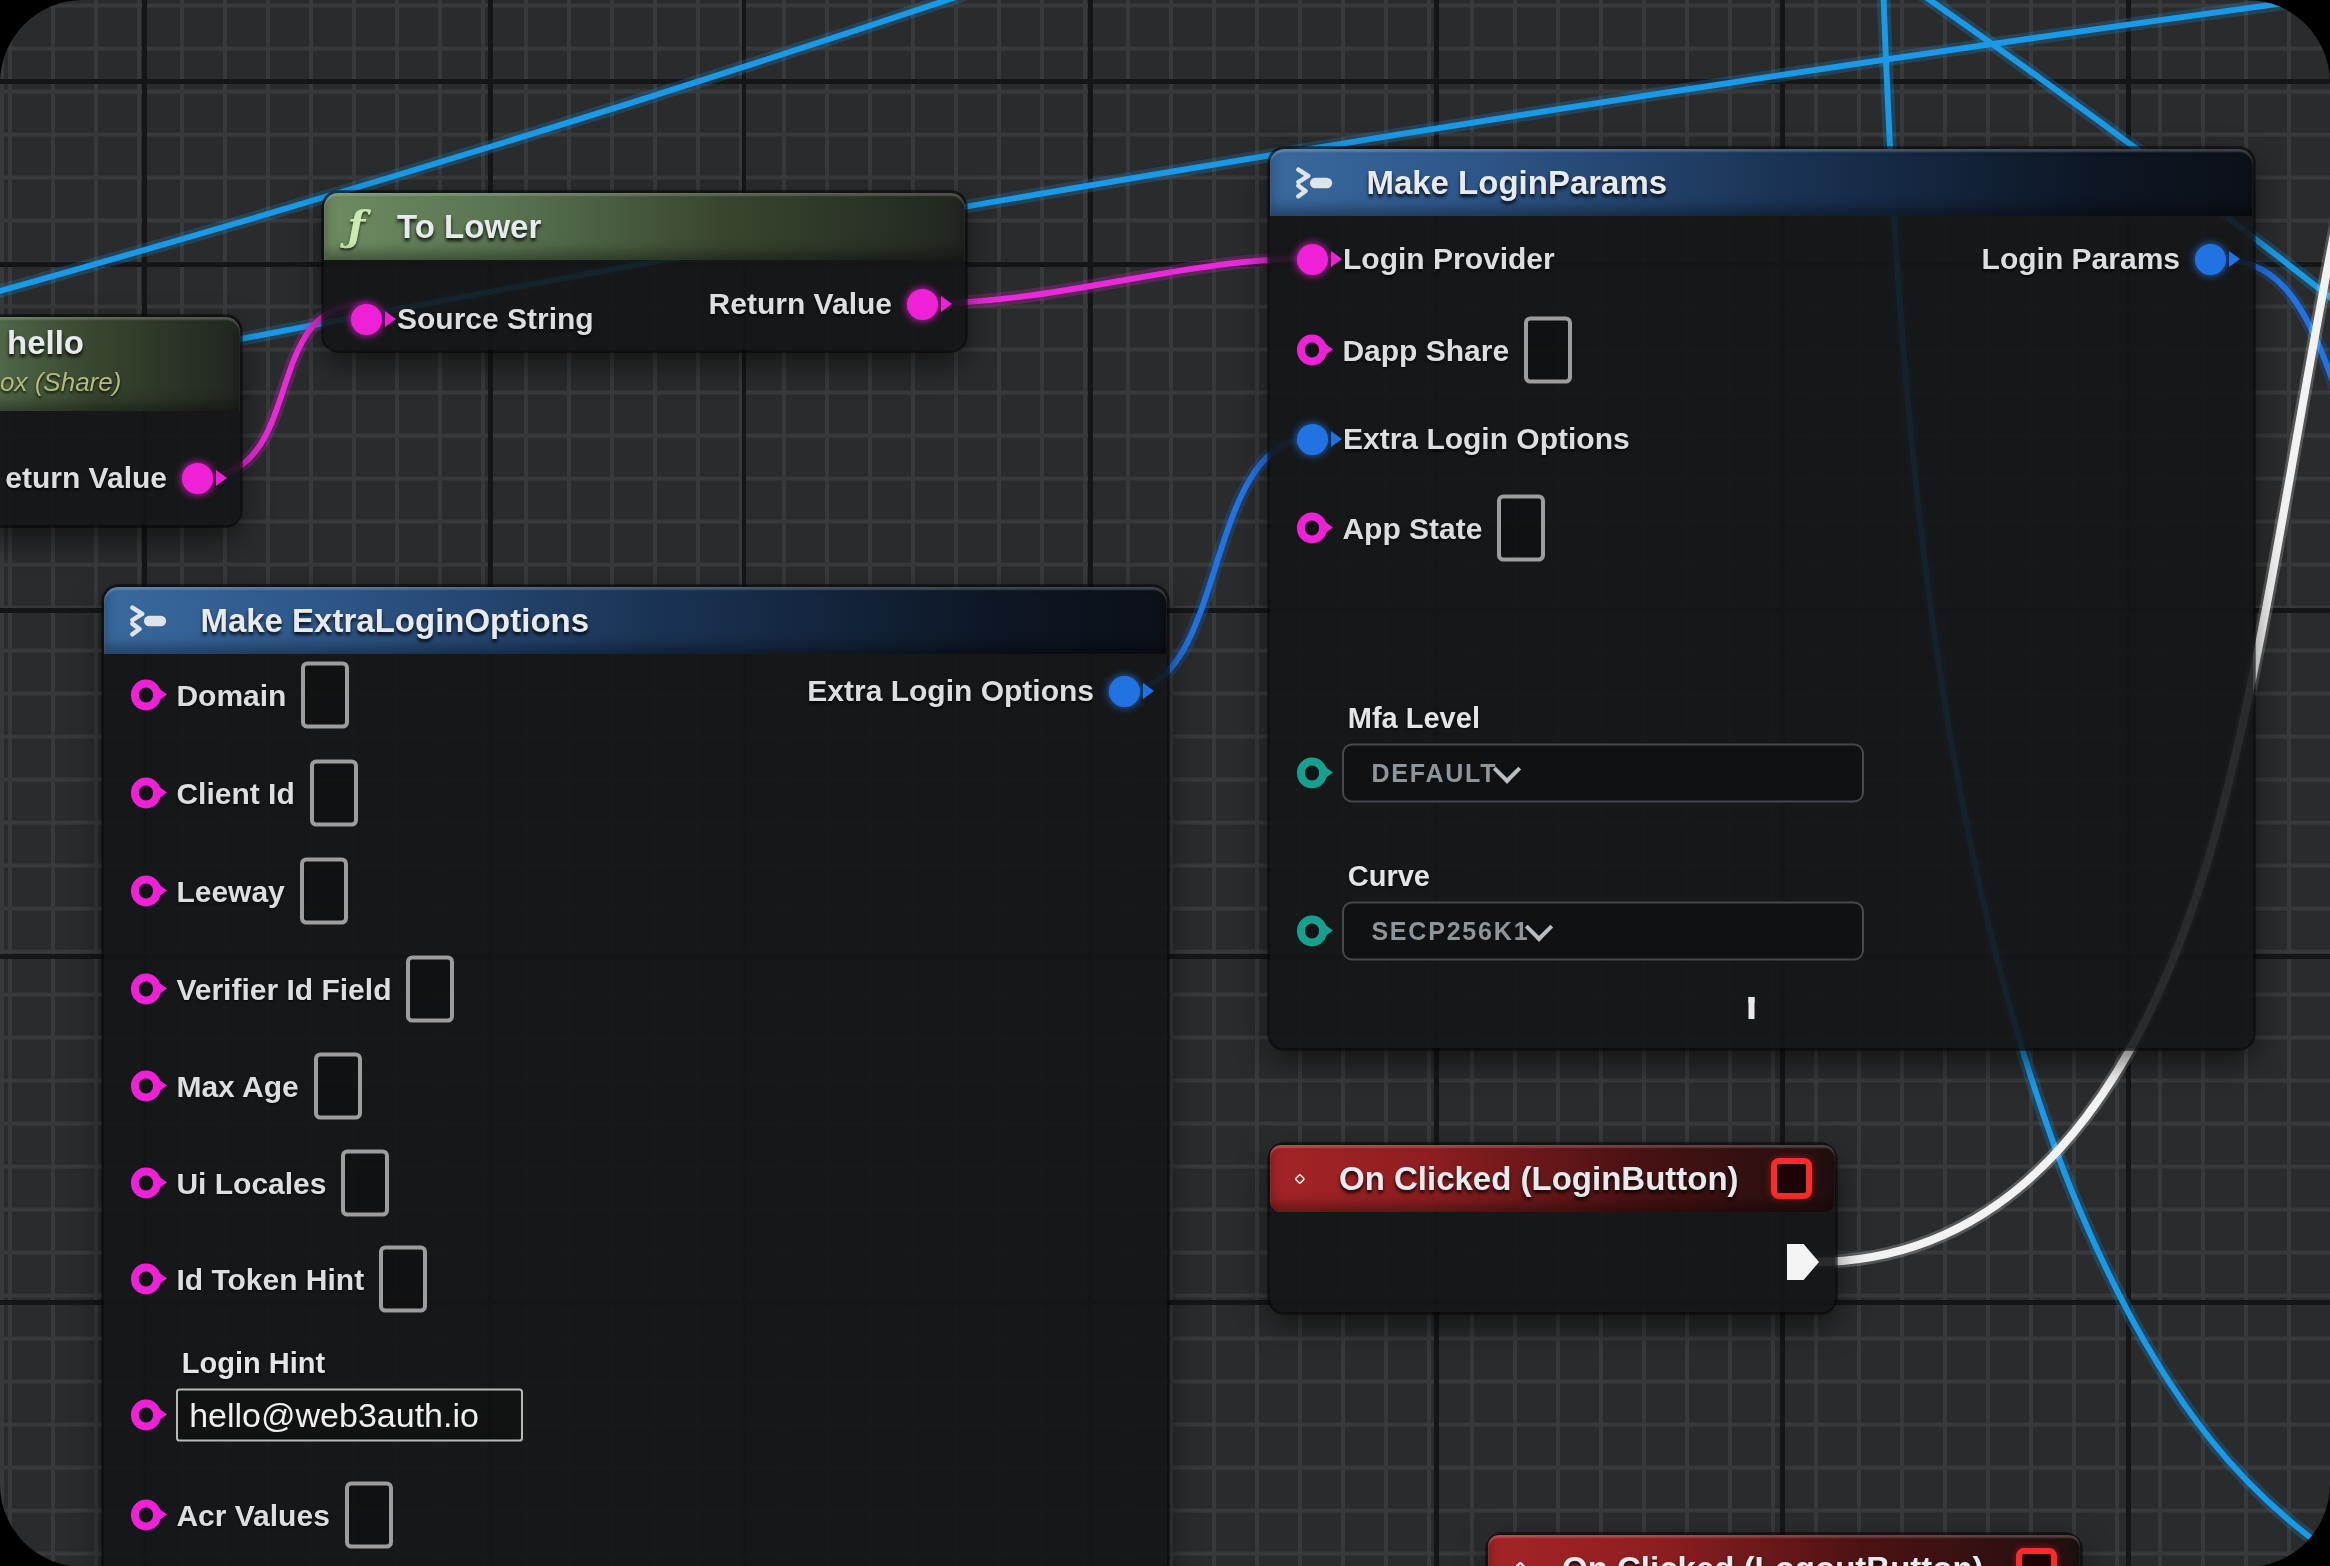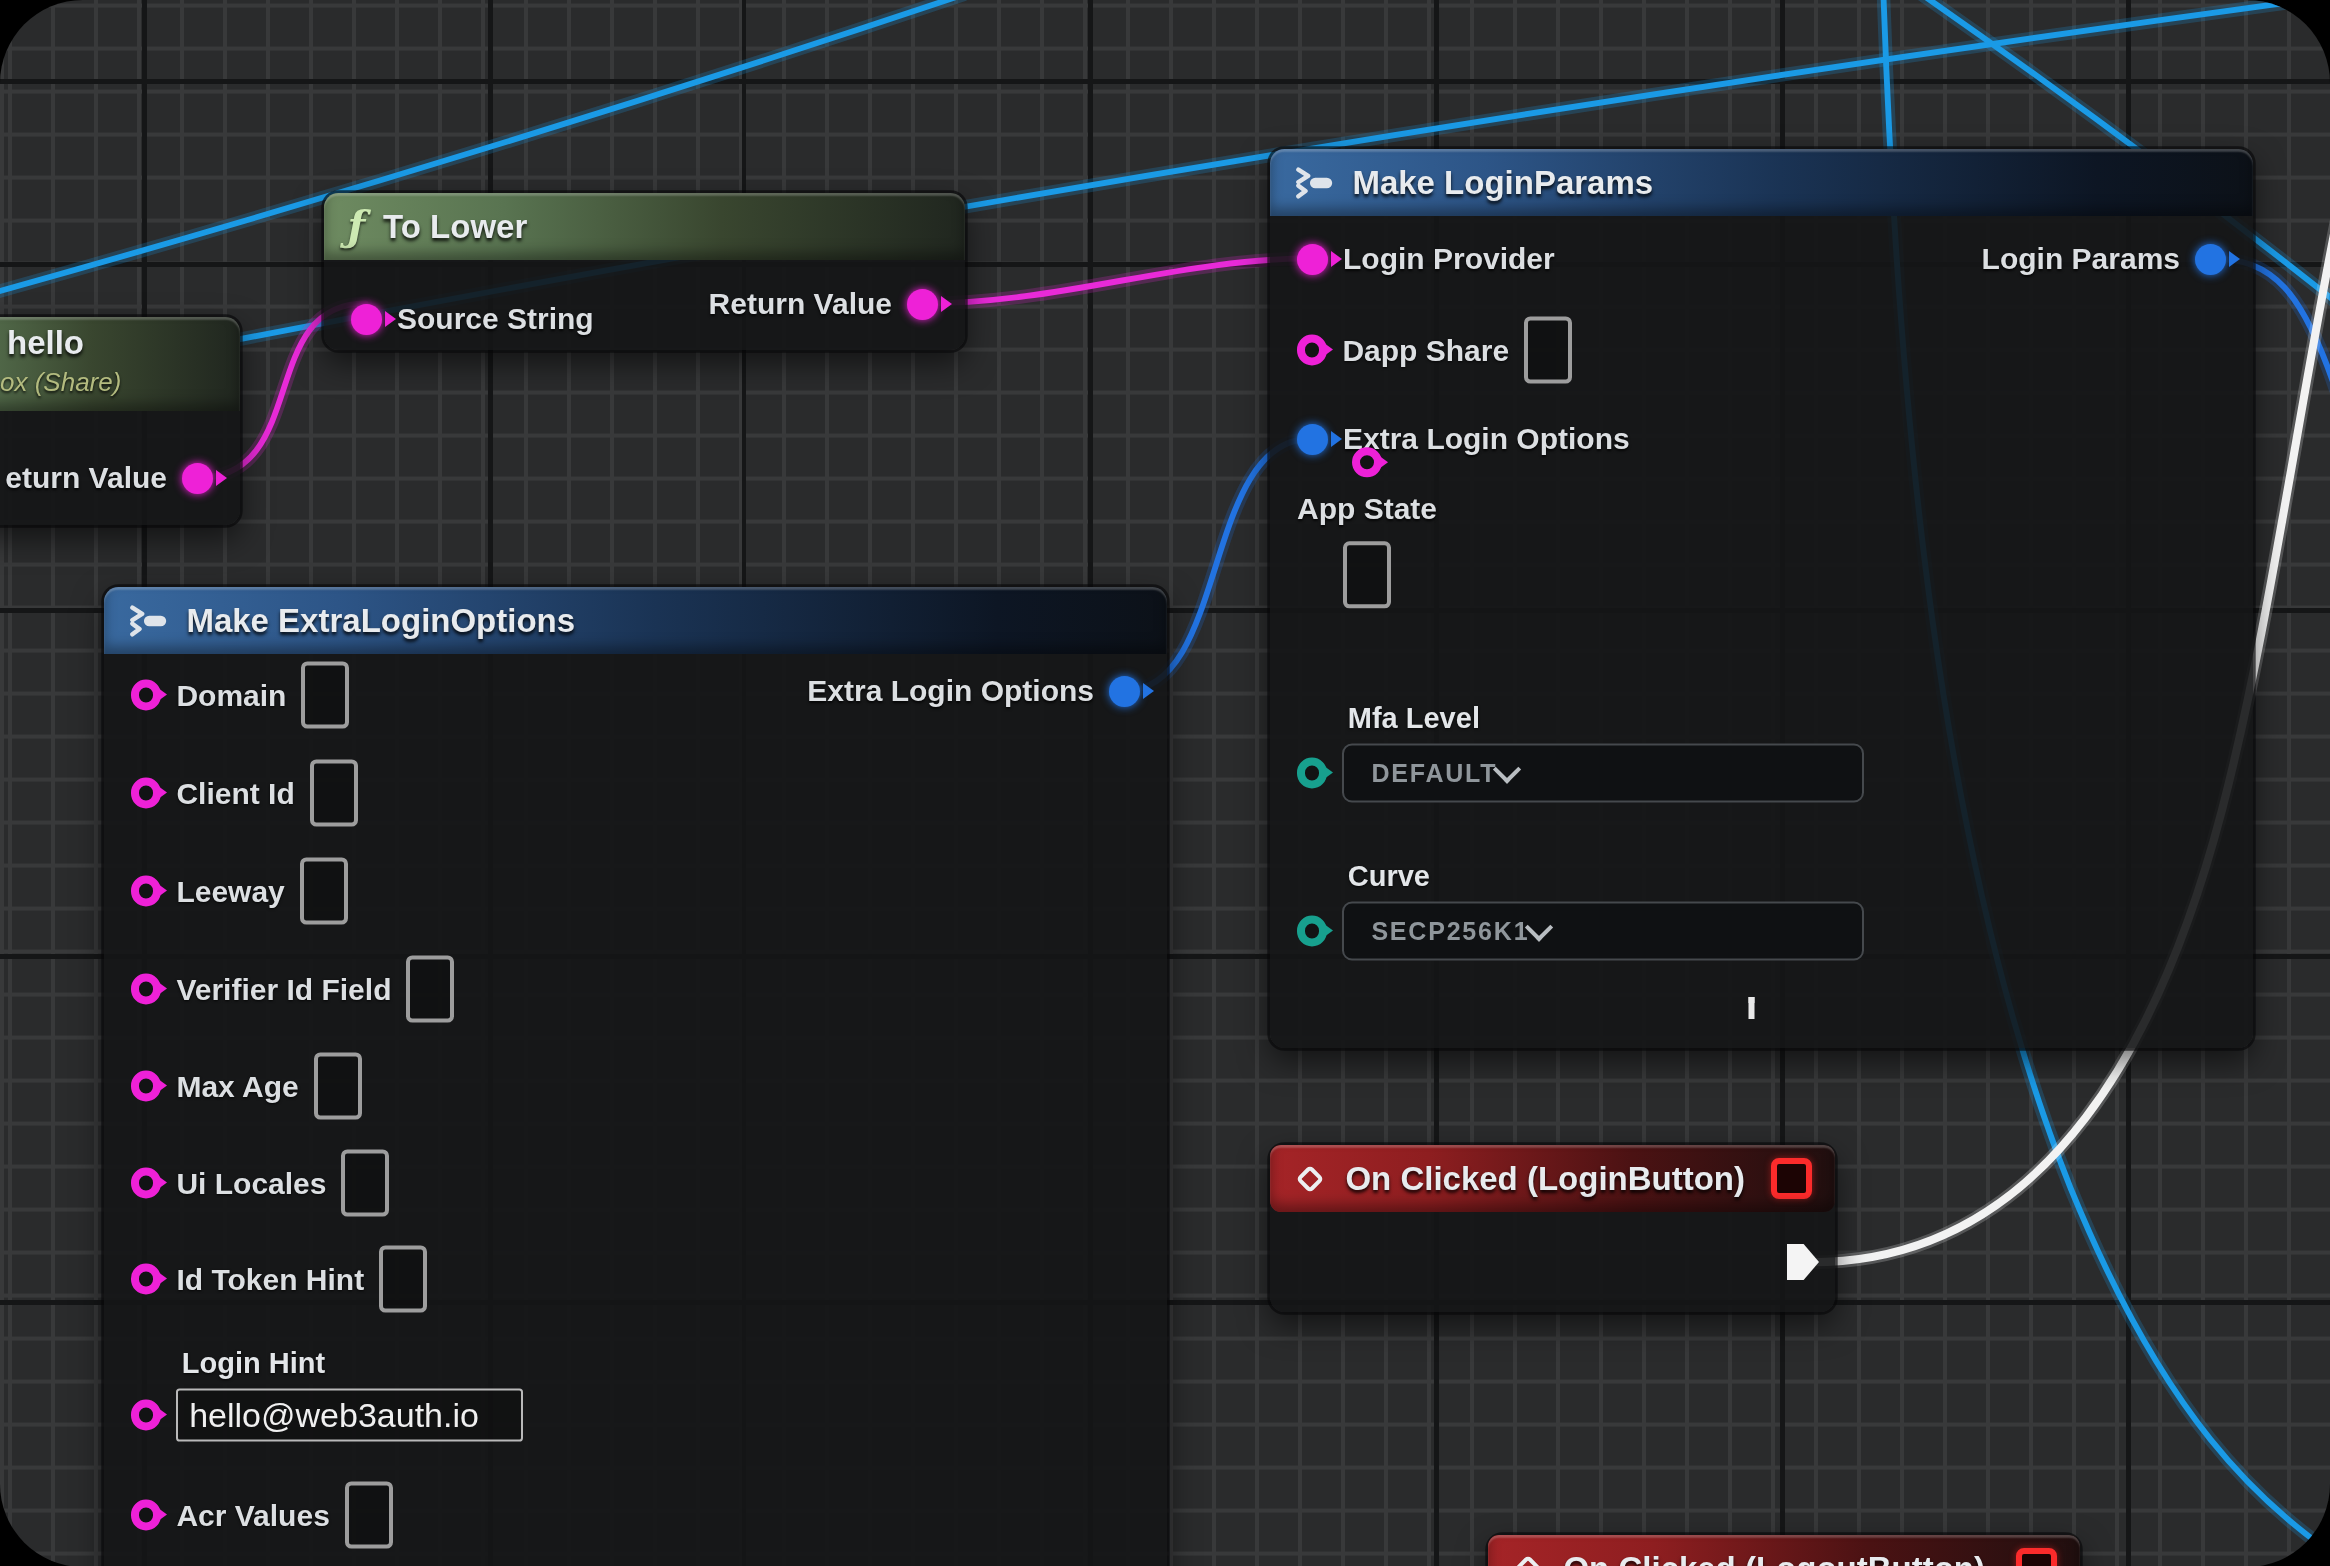--- a/index.html
+++ b/index.html
@@ -17,21 +17,21 @@
   svg.wires{position:absolute;inset:0;z-index:1;}
   svg.wires path{fill:none;stroke-linecap:round;}
   .glow{stroke-width:15;stroke-opacity:.22;}
   .core{stroke-width:6.5;}
   .core.exec{stroke-width:9;}
 
   
   .node{position:absolute;z-index:2;background:rgba(20,21,22,0.90);border-radius:14.4px;
         box-shadow:0 0 0 2.7px rgba(8,8,9,.65), 0 12.6px 31px rgba(0,0,0,.55);}
   .nheader{position:relative;height:67px;border-radius:14.4px 14.4px 0 0;display:flex;align-items:center;
-           gap:18px;padding:0 23.4px;overflow:hidden;}
+           gap:32px;padding:0 23.4px;overflow:hidden;}
   .nheader::after{content:"";position:absolute;inset:0;border-radius:inherit;pointer-events:none;
            box-shadow:inset 0 2.7px 1.8px rgba(255,255,255,.22), inset 0 -7.2px 12.6px rgba(0,0,0,.38);}
   .nheader.blue{background:linear-gradient(to right,#39699f 0%,#2d5587 22%,#1a3354 52%,#0d1624 84%,#0c1118 100%);}
   .nheader.green{background:linear-gradient(to right,#6e8b61 0%,#597451 28%,#39462f 62%,#20261f 100%);}
   .nheader.red{background:linear-gradient(to right,#a52427 0%,#8e1e20 28%,#4b1213 64%,#200f0f 100%);border-radius:11px;}
   .ntitle{font-size:33px;font-weight:700;color:#e8ebee;text-shadow:0 2.7px 3.6px rgba(0,0,0,.85);
           white-space:nowrap;flex:1;}
   .subtitle{font-size:26px;font-style:italic;color:#b3bb7f;text-shadow:0 1.8px 2.7px rgba(0,0,0,.8);white-space:nowrap;}
 
   
@@ -211,21 +211,21 @@
     </div>
     <div class="row left" style="top:201px;">
       <span class="pin hollow c-str"></span>
       <span class="plabel">Dapp Share</span>
       <span class="checkbox"></span>
     </div>
     <div class="row left" style="top:290px;">
       <span class="pin filled c-struct"></span>
       <span class="plabel">Extra Login Options</span>
     </div>
-    <div class="row left" style="top:379px;flex-direction:column;">
+    <div class="row left" style="top:379px;">
       <span class="pin hollow c-str"></span>
       <span class="plabel">App State</span>
       <span class="checkbox"></span>
     </div>
 
     <div class="row left" style="top:624px;">
       <span class="pin hollow c-enum"></span>
       <div class="fieldgroup">
         <span class="fieldlabel">Mfa Level</span>
         <div class="dropdown">

